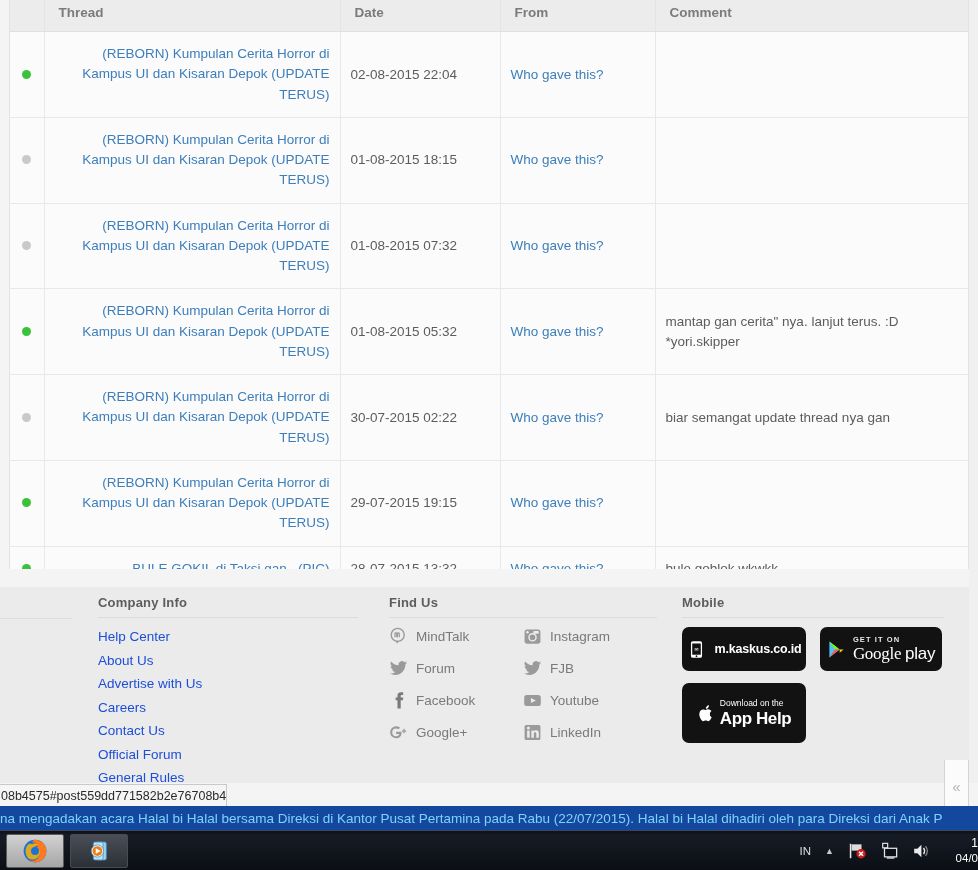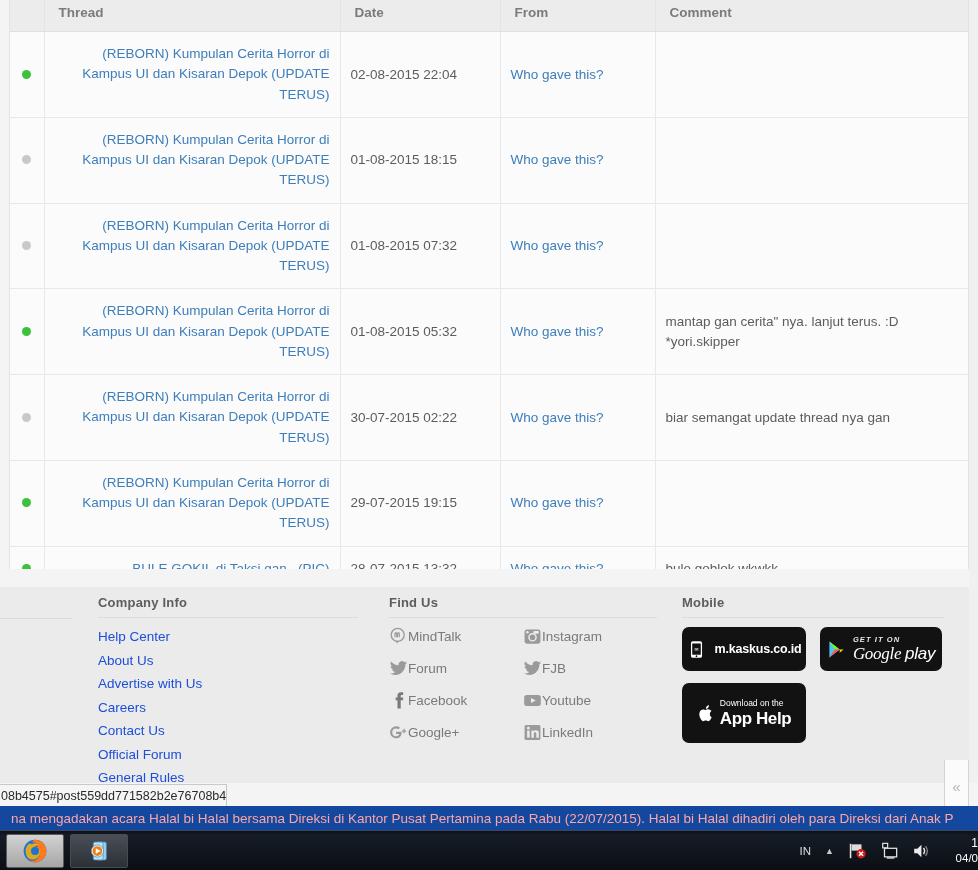--- a/index.html
+++ b/index.html
@@ -91,35 +91,35 @@
   .fcol ul { list-style: none; }
   .fcol ul li { margin: 0 0 5.5px 0; }
   .fcol ul li a { color: #1d4ed8; text-decoration: none; font-size: 13.5px; }
 
   .col-company { left: 98px; width: 260px; }
   .col-find    { left: 389px; width: 268px; }
   .col-mobile  { left: 682px; width: 262px; }
 
   .social-grid { display: flex; flex-wrap: wrap; }
   .social-item {
-    width: 50%; display: flex; align-items: center; gap: 0;
+    width: 50%; display: flex; align-items: center; gap: 8px;
     margin-bottom: 13px; text-decoration: none;
   }
   .social-item .slabel { color: #7a7a7a; font-size: 13.5px; }
   .sicon { width: 19px; height: 19px; flex: 0 0 19px; display:block; }
 
   .badges { margin-top: 6px; }
   .badge-row { display: flex; gap: 14px; margin-bottom: 12px; }
   .badge {
     background: #121212; border-radius: 7px; display: flex; align-items: center;
     justify-content: center; text-decoration: none;
   }
   .badge-msite { width: 124px; height: 44px; gap: 9px; }
   .badge-msite .mtxt { color: #fff; font-size: 12.5px; font-weight: bold; letter-spacing: -.2px; }
-  .badge-gp { width: 122px; height: 44px; gap: 7px; font-style: italic; }
+  .badge-gp { width: 122px; height: 44px; gap: 7px; }
   .badge-gp .gp-stack { display: flex; flex-direction: column; line-height: 1; }
   .badge-gp .gp-top { color: #e8e8e8; font-size: 7.5px; letter-spacing: 1.1px; font-weight: bold; margin-bottom: 2px; }
   .badge-gp .gp-big { color: #fff; font-size: 17px; font-family: "Liberation Serif", serif; letter-spacing: -.3px; }
   .badge-gp .gp-big .lt { font-family: "Liberation Sans", sans-serif; font-weight: 300; }
   .badge-as { width: 124px; height: 60px; gap: 4px; }
   .badge-as .as-stack { display: flex; flex-direction: column; line-height: 1; }
   .badge-as .as-top { color: #fff; font-size: 8.5px; margin-bottom: 2px; }
   .badge-as .as-big { color: #fff; font-size: 17px; font-weight: bold; letter-spacing: -.4px; }
 
   
@@ -138,23 +138,23 @@
     color: #b3b3b3; font-size: 15px;
   }
   .scrollbar-strip {
     position: absolute; left: 969px; top: 0px; width: 9px; height: 783px; background: #f0f0f0;
   }
   .scrollbar-strip .track { position:absolute; left:0; top:0; width:9px; height:783px; background:#f0f0f0; }
 
   
   .ticker {
     position: absolute; left: 0; top: 806px; width: 978px; height: 24px;
-    background: #14489e; color: #fca5a5; font-size: 13.5px;
+    background: #14489e; color: #7dd3fc; font-size: 13.5px;
     display: flex; align-items: center; white-space: nowrap; overflow: hidden;
-    padding-left: 13px;
+    padding-left: 2px;
   }
   .ticker .tick-text { margin-left: -2px; }
 
   
   .taskbar {
     position: absolute; left: 0; top: 830px; width: 978px; height: 40px;
     background: linear-gradient(to bottom, #0d1118 0%, #161c26 12%, #0b0e14 100%);
     border-top: 1px solid #3a475c;
     display: flex; align-items: center;
   }

